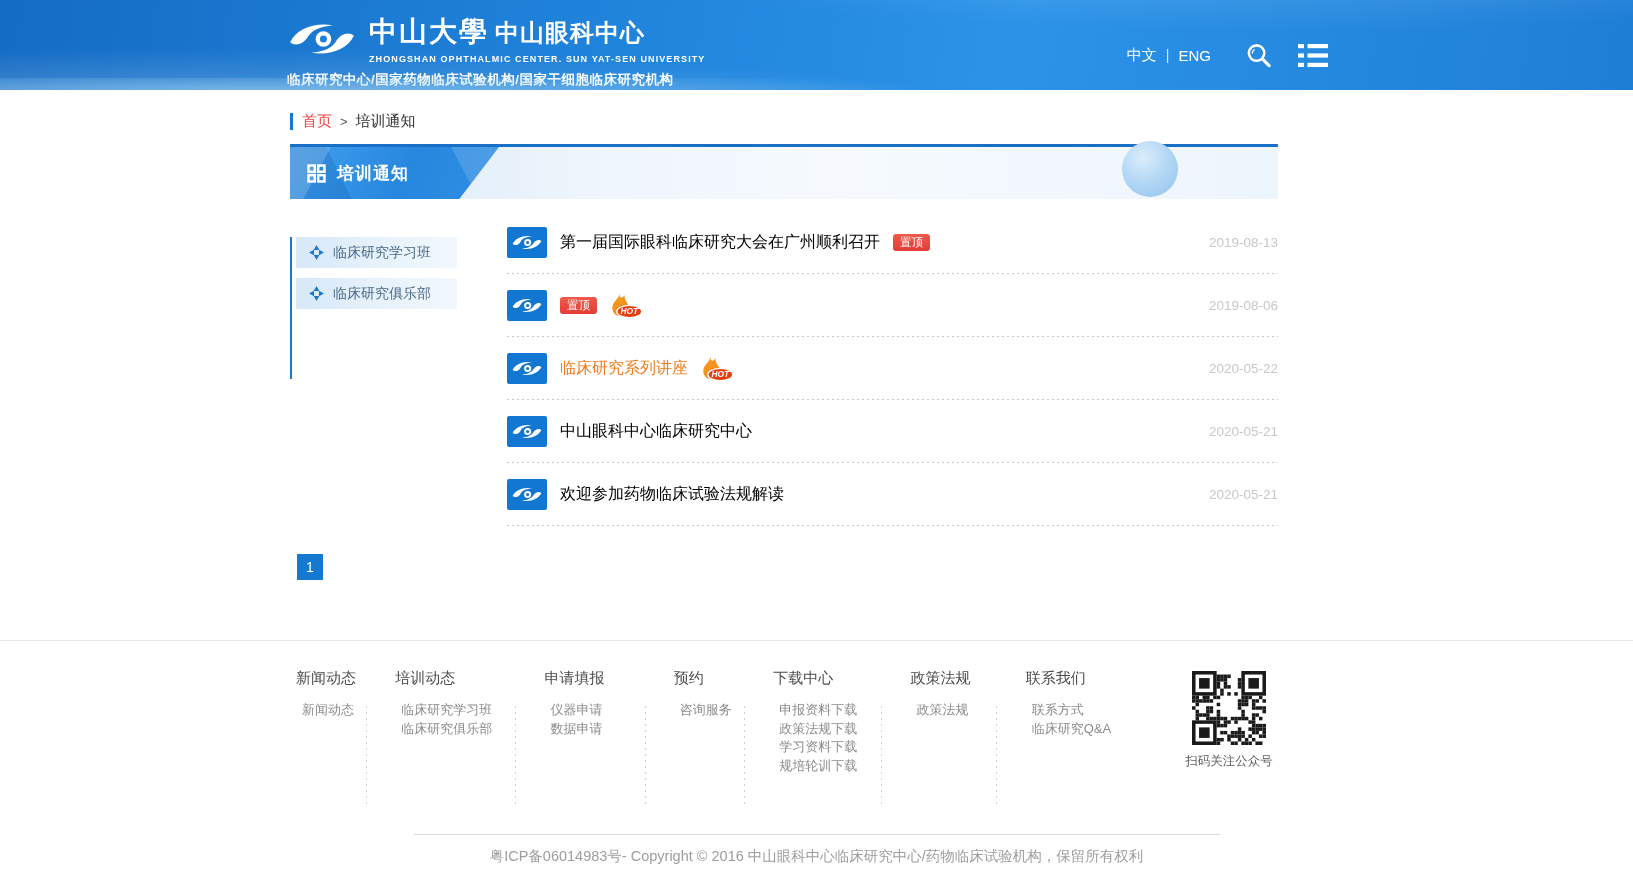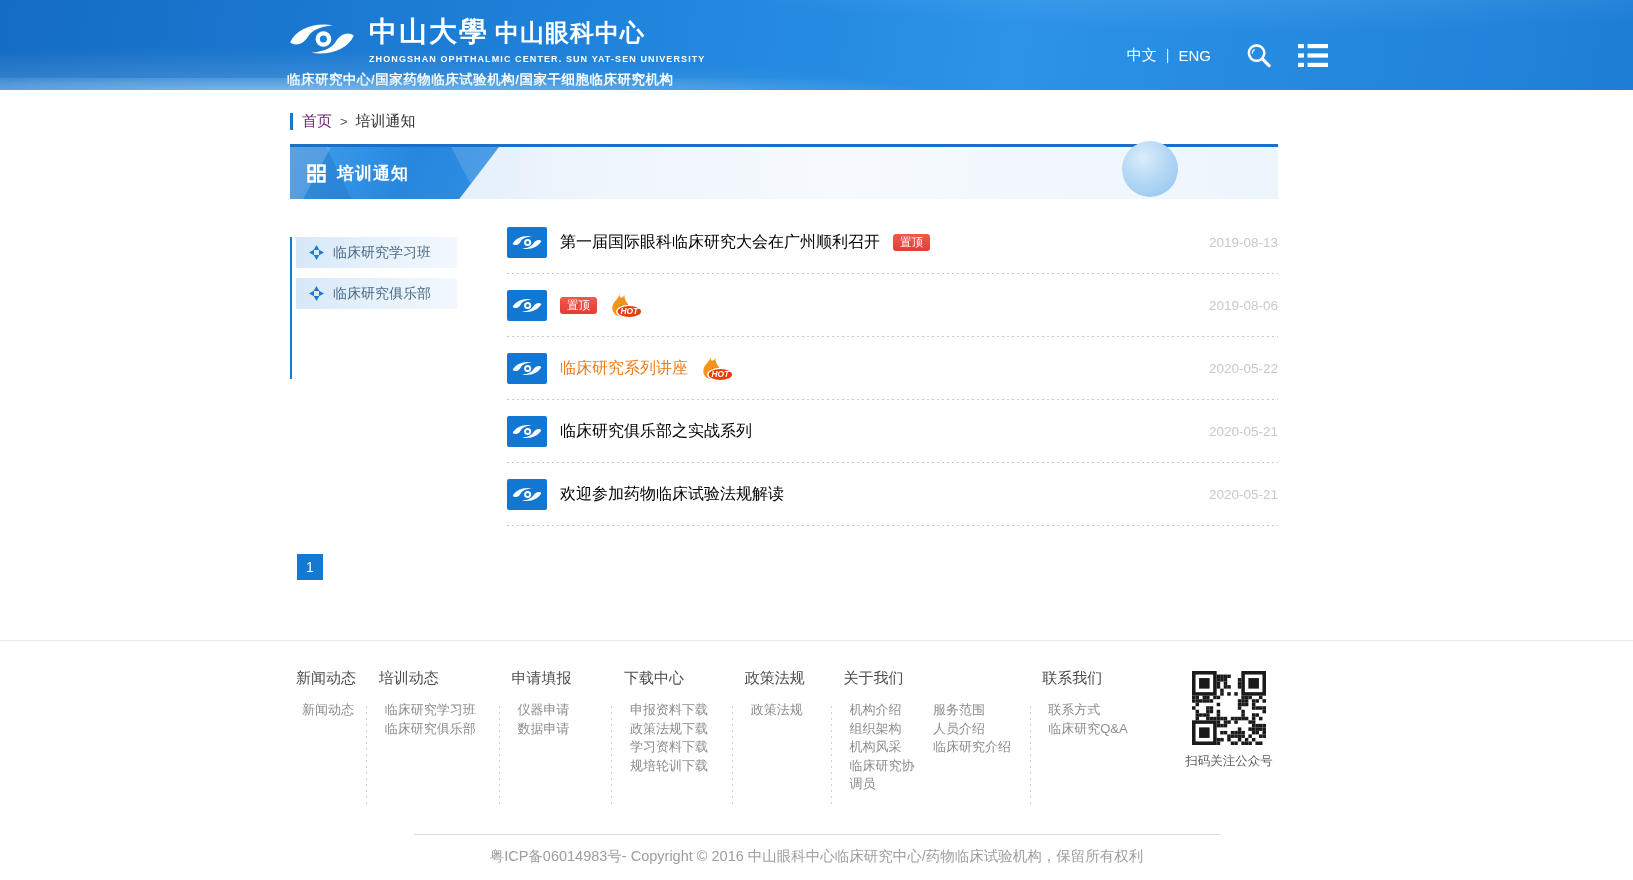--- a/index.html
+++ b/index.html
@@ -28,21 +28,21 @@
   .header-controls{display:flex;align-items:center;padding-top:20px;}
   .lang{color:#fff;font-size:15px;cursor:pointer;}
   .lang-sep{color:#d5e8f9;margin:0 9px;font-size:14px;}
   .search-btn{margin-left:34px;cursor:pointer;display:inline-flex;}
   .menu-btn{margin-left:26px;cursor:pointer;display:inline-flex;}
 
   
   .main-wrap{width:988px;margin-left:290px;height:550px;}
   .breadcrumb{display:flex;align-items:center;padding-top:22px;font-size:15px;color:#333;}
   .crumb-bar{width:3px;height:17px;background:#1679d0;margin-right:9px;}
-  .crumb-home{color:#701a75;text-decoration:none;cursor:pointer;font-family:Liberation Mono, monospace;}
+  .crumb-home{color:#ef4444;text-decoration:none;cursor:pointer;font-family:Liberation Mono, monospace;}
   .crumb-sep{margin:0 8px;color:#555;font-size:13px;}
 
   .banner{position:relative;margin-top:13px;height:55px;}
   .banner-line{position:absolute;top:0;left:0;right:0;height:3px;background:#1a70c6;}
   .banner-body{position:absolute;top:3px;left:0;right:0;bottom:0;
     background:linear-gradient(90deg,#d9e9f9 0%,#eef5fc 30%,#f6faff 55%,#edf5fc 100%);}
   .banner-poly{position:absolute;top:3px;left:0;bottom:0;width:192px;display:flex;align-items:center;padding-left:17px;
     clip-path:polygon(0 0,100% 0,81% 100%,0 100%);
     background:
       linear-gradient(118deg, rgba(255,255,255,.18) 0 17%, rgba(255,255,255,0) 17.5%),
@@ -258,21 +258,21 @@
           </div>
           <div class="news-item">
             <span class="news-icon">
               <svg viewBox="0 0 140 80" aria-hidden="true">
                 <path fill="#fff" d="M3 47 C16 20 50 5 93 11 C64 14 48 22 40 36 C32 50 14 57 3 47 Z"></path>
                 <circle cx="73" cy="40" r="16.5" fill="#fff"></circle>
                 <circle cx="73" cy="40" r="7.5" fill="#1277d2"></circle>
                 <path fill="#fff" d="M137 33 C124 60 90 75 47 69 C76 66 92 58 100 44 C108 30 126 23 137 33 Z"></path>
               </svg>
             </span>
-            <span class="news-title">临床研究俱乐部之实战系列</span>
+            <span class="news-title">中山眼科中心临床研究中心</span>
             <span class="news-date">2020-05-21</span>
           </div>
           <div class="news-item">
             <span class="news-icon">
               <svg viewBox="0 0 140 80" aria-hidden="true">
                 <path fill="#fff" d="M3 47 C16 20 50 5 93 11 C64 14 48 22 40 36 C32 50 14 57 3 47 Z"></path>
                 <circle cx="73" cy="40" r="16.5" fill="#fff"></circle>
                 <circle cx="73" cy="40" r="7.5" fill="#1277d2"></circle>
                 <path fill="#fff" d="M137 33 C124 60 90 75 47 69 C76 66 92 58 100 44 C108 30 126 23 137 33 Z"></path>
               </svg>
@@ -301,49 +301,39 @@
             <a>临床研究俱乐部</a>
           </div>
         </div>
         <div class="f-col f-col-3">
           <div class="f-title">申请填报</div>
           <div class="f-links">
             <a>仪器申请</a>
             <a>数据申请</a>
           </div>
         </div>
+        <div class="f-col f-col-4">
+          <div class="f-title">预约</div>
+          <div class="f-links">
+            <a>咨询服务</a>
+          </div>
+        </div>
         <div class="f-col f-col-5">
           <div class="f-title">下载中心</div>
           <div class="f-links">
             <a>申报资料下载</a>
             <a>政策法规下载</a>
             <a>学习资料下载</a>
             <a>规培轮训下载</a>
           </div>
         </div>
         <div class="f-col f-col-6">
           <div class="f-title">政策法规</div>
           <div class="f-links">
             <a>政策法规</a>
-          </div>
-        </div>
-        <div class="f-col f-col-7">
-          <div class="f-title">关于我们</div>
-          <div class="f-links-wrap">
-            <div class="f-links sub1">
-              <a>机构介绍</a>
-              <a>组织架构</a>
-              <a>机构风采</a>
-              <a>临床研究协调员</a>
-            </div>
-            <div class="f-links sub2">
-              <a>服务范围</a>
-              <a>人员介绍</a>
-              <a>临床研究介绍</a>
-            </div>
           </div>
         </div>
         <div class="f-col f-col-8">
           <div class="f-title">联系我们</div>
           <div class="f-links">
             <a>联系方式</a>
             <a>临床研究Q&amp;A</a>
           </div>
         </div>
         <div class="qr-block" id="qr-block">

